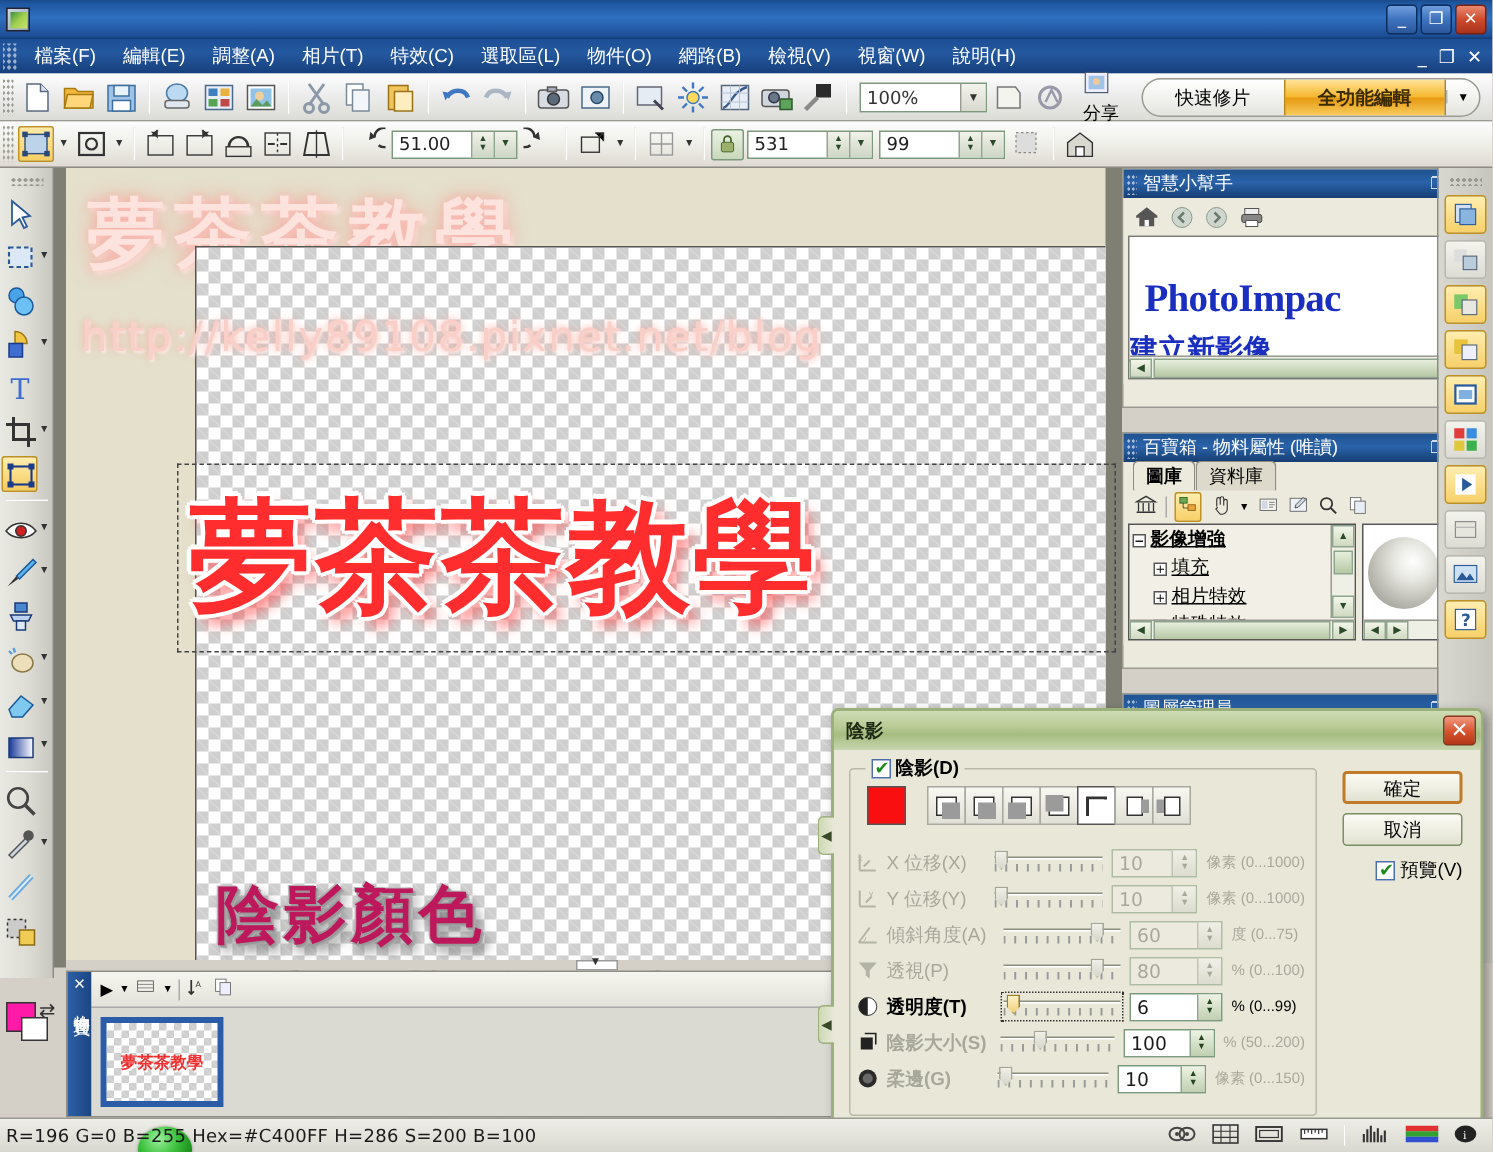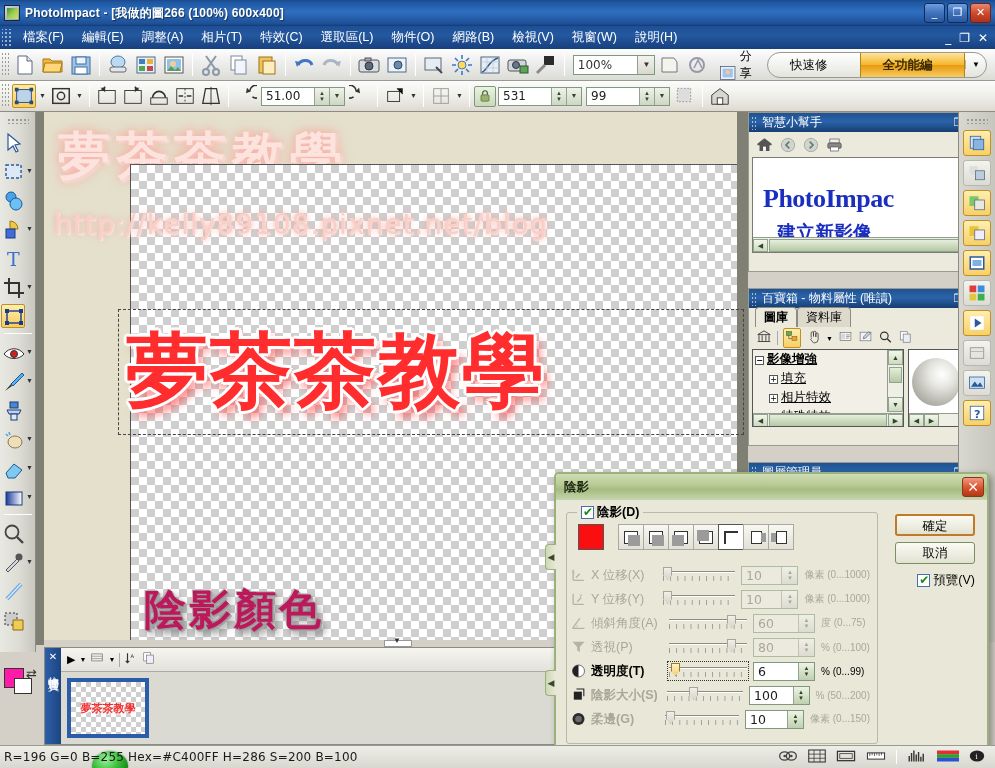--- a/index.html
+++ b/index.html
@@ -62,21 +62,21 @@
           background-size:3px 4px; background-position:2px 3px; margin:0 2px;}
   .tbtn{ width:26px;height:26px; margin:0 1px; position:relative; border:1px solid transparent; border-radius:2px;}
   .tsep{ width:1px;height:22px;background:#b9b9b1;margin:0 4px; border-right:1px solid #fff;}
   .zoomcombo{
     display:flex; align-items:center; height:20px; width:85px; margin-left:4px;
     border:1px solid #7e9a7e; background:#fff; font-size:12px;
   }
   .zoomcombo .zv{ flex:1; padding-left:4px; color:#333; font-family:"DejaVu Sans",sans-serif;}
   .zoomcombo .zarr{ width:17px;height:18px; background:linear-gradient(180deg,#f4f4ee,#d8d8ce);
      border-left:1px solid #9a9a92; text-align:center; line-height:18px; font-size:8px; color:#333;}
-  .sharebtn{ display:flex; align-items:flex-end; gap:3px; margin-left:4px; padding:2px 4px; font-size:12px;}
+  .sharebtn{ display:flex; align-items:flex-start; gap:3px; margin-left:4px; padding:2px 4px; font-size:12px;flex-direction:column;}
   #mode-switch{
     margin-left:auto; margin-right:8px; display:flex; align-items:center;
     height:26px; border:1px solid #9a9a92; border-radius:13px;
     background:linear-gradient(180deg,#ffffff,#e4e4de); overflow:hidden;
   }
   #mode-switch .ms{ padding:0 22px; line-height:24px; font-size:12.5px; height:24px; }
   #mode-switch .ms.active{
     background:linear-gradient(180deg,#ffe49a 0%,#f5b82e 48%,#e79a12 52%,#f7cc5d 100%);
     border-left:1px solid #b08416; border-right:1px solid #b08416;
     font-weight:bold; color:#3a2a00;
@@ -216,21 +216,21 @@
   .panel-hd .dots{ width:7px;height:14px;
     background-image:radial-gradient(circle,rgba(255,255,255,.6) 40%,transparent 42%);
     background-size:3px 4px; margin-right:4px;}
   .panel-hd .ttl{ flex:1; white-space:nowrap; overflow:hidden;}
   .panel-hd .hb{ width:15px;text-align:center;font-size:11px;font-family:"DejaVu Sans",sans-serif;}
   .panel-body{ padding:3px; background:#ece9dd;}
   .mini-tb{ height:22px; display:flex; align-items:center; gap:7px; padding-left:4px;}
   .webview{ background:#fff; border:1px solid #7b7b73; height:96px; position:relative; overflow:hidden;}
   .webview .bigtxt{ position:absolute; left:10px; top:26px; font-size:26px; font-weight:bold;
      color:#1a2ec0; font-family:Liberation Serif, serif; letter-spacing:-.5px; white-space:nowrap;}
-  .webview .subtxt{ position:absolute; left:24px; top:62px; font-size:19px; font-weight:bold;
+  .webview .subtxt{ position:absolute; left:0; top:62px; font-size:19px; font-weight:bold;
      color:#1a2ec0; font-family:"DejaVu Sans",sans-serif; white-space:nowrap;}
   .vscroll{ position:absolute; right:0; top:0; width:16px; bottom:16px;
      background:#eef0e6; border-left:1px solid #9a9a92;}
   .vscroll .sbtn{ height:15px; background:linear-gradient(180deg,#f3f6ea,#cfd9c0);
      border:1px solid #8ea68e; text-align:center; font-size:7px; line-height:13px; color:#2a4a2a;}
   .vscroll .sthumb{ height:16px; margin:2px 1px; background:linear-gradient(180deg,#e6eedc,#b6c8a4); border:1px solid #8ea68e;}
   .hscroll{ position:absolute; left:0; right:0; bottom:0; height:15px; background:#eef0e6;
      border-top:1px solid #9a9a92; display:flex; align-items:center;}
   .hscroll .sbtn{ width:15px;height:13px; background:linear-gradient(180deg,#f3f6ea,#cfd9c0);
      border:1px solid #8ea68e; text-align:center; font-size:7px; line-height:11px; color:#2a4a2a;}
@@ -354,21 +354,20 @@
     background:radial-gradient(circle at 38% 28%, #9cf09c 0%, #3cc13c 40%, #1b8a1b 75%, #0d5c0d 100%);
     box-shadow:0 0 2px rgba(0,0,0,.4);
   }
   .sbsep{ width:1px;height:14px;background:#aaa;border-right:1px solid #fff;}
 </style>
 </head>
 <body>
 
 <div id="titlebar">
   <div class="tb-icon"></div>
-  <div class="tb-title">PhotoImpact - [我做的圖266 (100%) 600x400]</div>
   <div class="tb-btns">
     <div class="tbbtn">_</div>
     <div class="tbbtn">❐</div>
     <div class="tbbtn close">✕</div>
   </div>
 </div>
 
 <div id="menubar">
   <div class="gripdots"></div>
   <div class="mi">檔案(F)</div>

